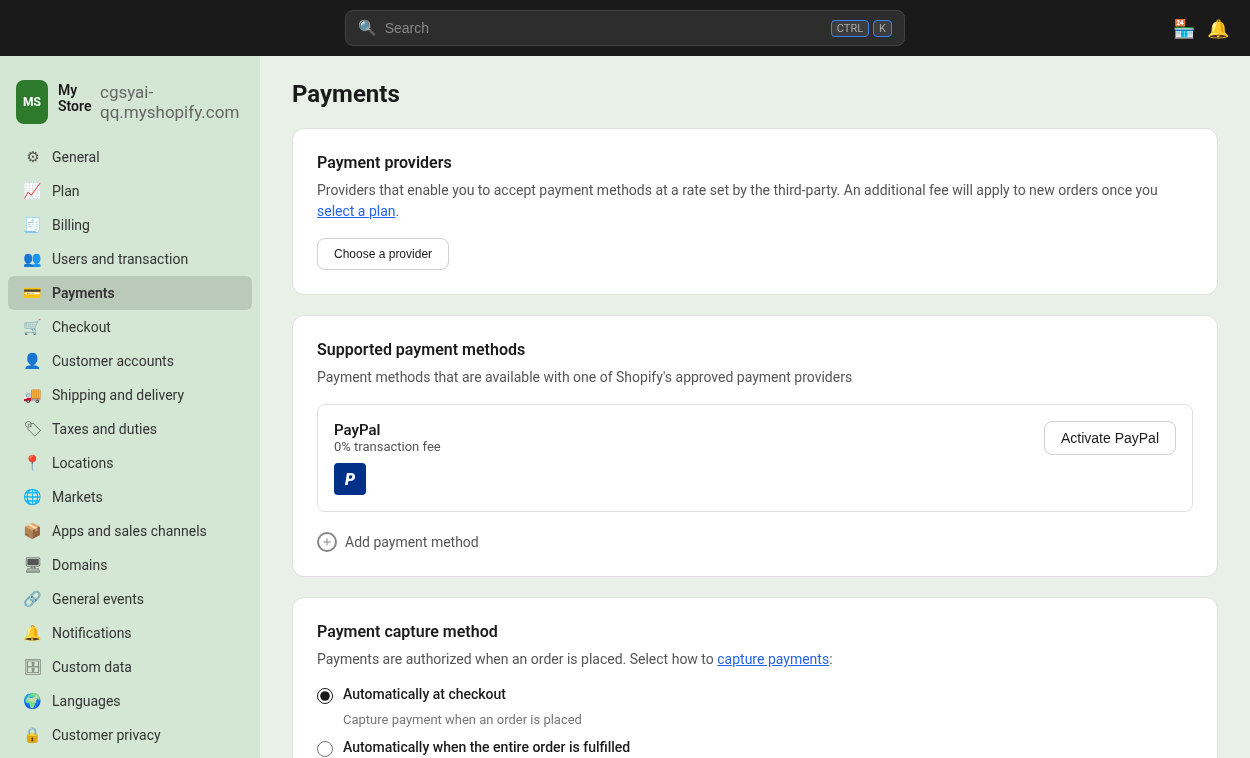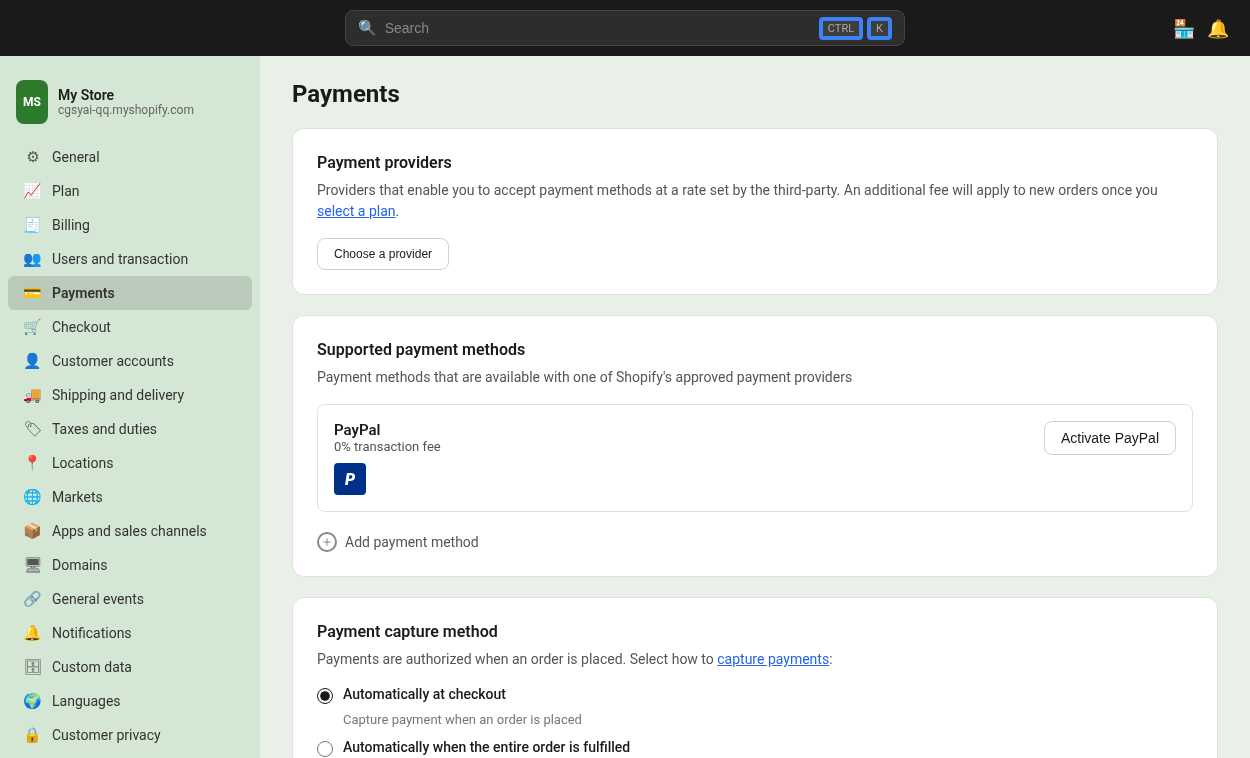--- a/index.html
+++ b/index.html
@@ -42,21 +42,21 @@
     .search-bar input::placeholder { color: #888; }
     .search-shortcut {
       display: flex;
       align-items: center;
       gap: 4px;
       color: #888;
       font-size: 12px;
     }
     .kbd {
       background: #3d3d3d;
-      border: 4px solid #3b82f6;
+      border: 1px solid #3b82f6;
       border-radius: 4px;
       padding: 1px 5px;
       font-size: 11px;
       color: #aaa;
     }
     .topbar-icons {
       position: absolute;
       right: 20px;
       display: flex;
       align-items: center;
@@ -93,23 +93,23 @@
       background: #2d7a2d;
       border-radius: 8px;
       display: flex;
       align-items: center;
       justify-content: center;
       color: white;
       font-size: 12px;
       font-weight: 700;
       flex-shrink: 0;
     }
-    .store-info { display: flex; flex-direction: column; }
+    .store-info { display: flex; flex-direction: row; }
     .store-name { font-size: 14px; font-weight: 600; color: #1a1a1a; }
-    .store-domain { font-size: 12px; color: #666; }
+    .store-domain { font-size: 17px; color: #666; }
 
     .nav-item {
       display: flex;
       align-items: center;
       gap: 10px;
       padding: 8px 16px;
       cursor: pointer;
       color: #333;
       border-radius: 6px;
       margin: 0 8px;

